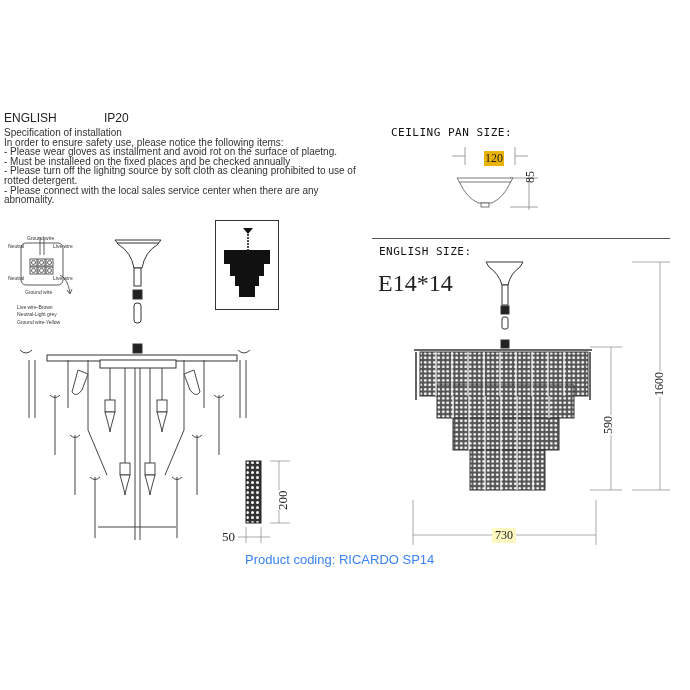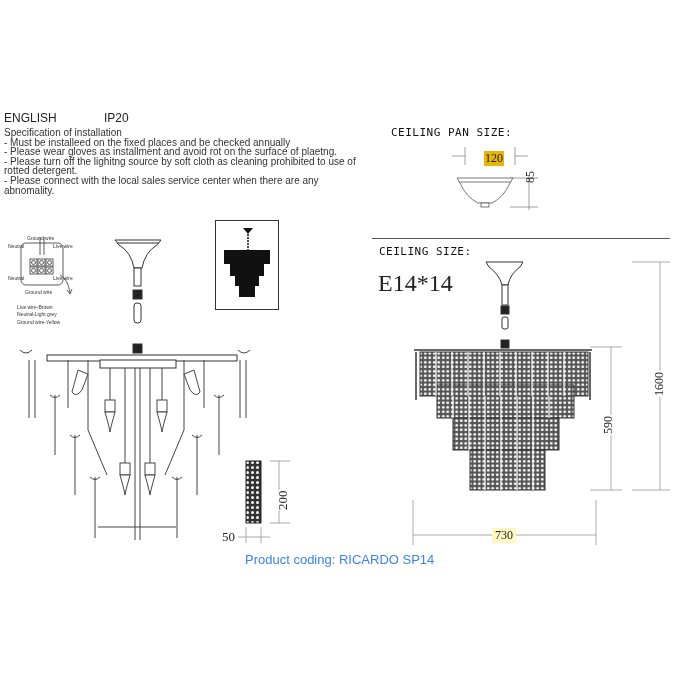--- a/index.html
+++ b/index.html
@@ -14,22 +14,23 @@
   .wlabel { font-size:5px; color:#333; }
 </style>
 </head>
 <body>
 
 <div class="abs heading" style="left:4px;top:111px;">ENGLISH</div>
 <div class="abs heading" style="left:104px;top:111px;">IP20</div>
 
 <div class="abs spec" style="left:4px;top:128px;width:360px;">
   <div>Specification of installation</div>
+  <div>In order to ensure safety use, please notice the following items:</div>
+  <div>- Please wear gloves as installment and avoid rot on the surface of plaetng.</div>
   <div>- Must be installeed on the fixed places and be checked annually</div>
-  <div>- Please wear gloves as installment and avoid rot on the surface of plaetng.</div>
   <div>- Please turn off the lighitng source by soft cloth as cleaning prohibited to use of rotted detergent.</div>
   <div>- Please connect with the local sales service center when there are any abnomality.</div>
 </div>
 
 <div class="abs mono-h" style="left:391px;top:126px;">CEILING PAN SIZE:</div>
 <svg style="left:440px;top:145px;" width="120" height="70" viewBox="0 0 120 70">
   <g stroke="#777" stroke-width="0.7" fill="none">
     <line x1="25" y1="2" x2="25" y2="20"></line>
     <line x1="75" y1="2" x2="75" y2="20"></line>
     <line x1="12" y1="11" x2="25" y2="11"></line>
@@ -42,21 +43,21 @@
     <path d="M17 33 L73 33 L70 38 Q64 52 52 58 L38 58 Q26 52 20 38 Z"></path>
     <line x1="19" y1="37" x2="71" y2="37"></line>
     <rect x="41" y="58" width="8" height="4"></rect>
   </g>
 </svg>
 <div class="abs serif" style="left:484px;top:151px;font-size:12px;background:#eab308;padding:0 1px;">120</div>
 <div class="abs serif" style="left:523px;top:183px;font-size:12px;transform:rotate(-90deg);transform-origin:left top;">85</div>
 
 <div class="abs" style="left:372px;top:238px;width:298px;height:1px;background:#555;"></div>
 
-<div class="abs mono-h" style="left:379px;top:245px;">CEILING SIZE:</div>
+<div class="abs mono-h" style="left:379px;top:245px;">ENGLISH SIZE:</div>
 <div class="abs serif" style="left:378px;top:270px;font-size:24px;">E14*14</div>
 
 <svg style="left:10px;top:235px;" width="70" height="60" viewBox="0 0 70 60">
   <g stroke="#333" stroke-width="0.8" fill="none">
     <rect x="11" y="8" width="42" height="42" rx="5"></rect>
     <line x1="30" y1="2" x2="30" y2="20"></line>
     <line x1="34" y1="2" x2="34" y2="20"></line>
     <rect x="20" y="24" width="7" height="7"></rect>
       <rect x="28" y="24" width="7" height="7"></rect>
       <rect x="36" y="24" width="7" height="7"></rect>

